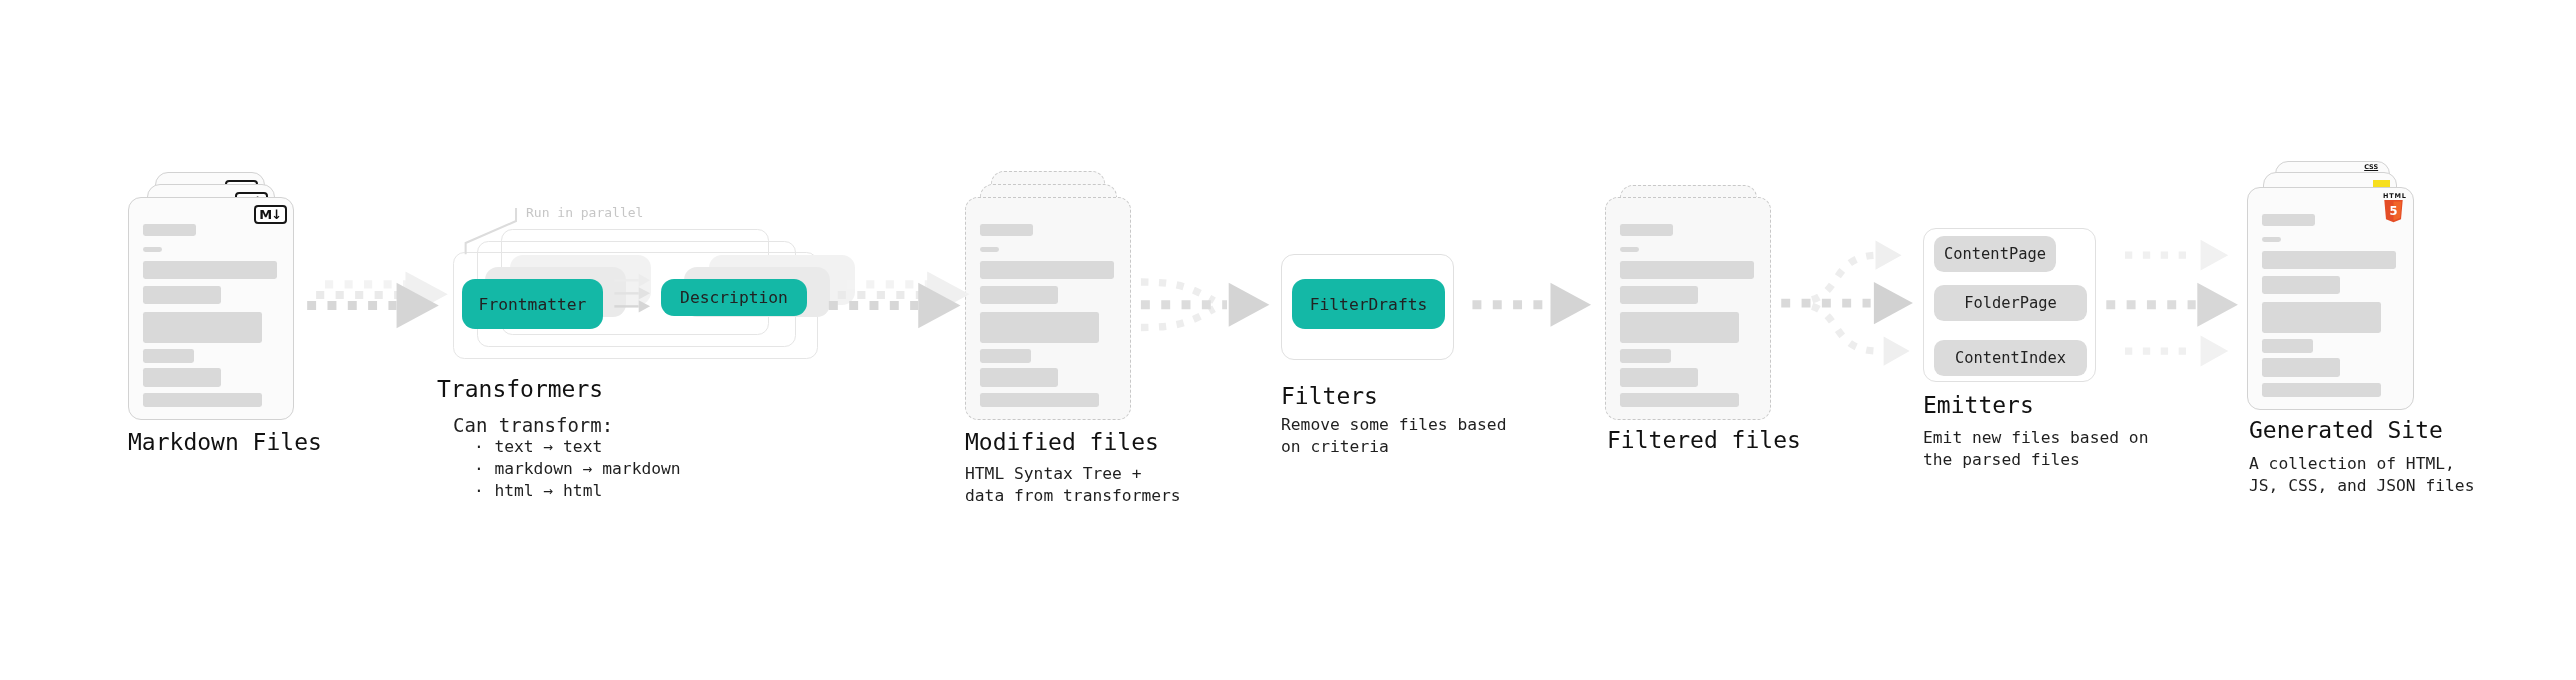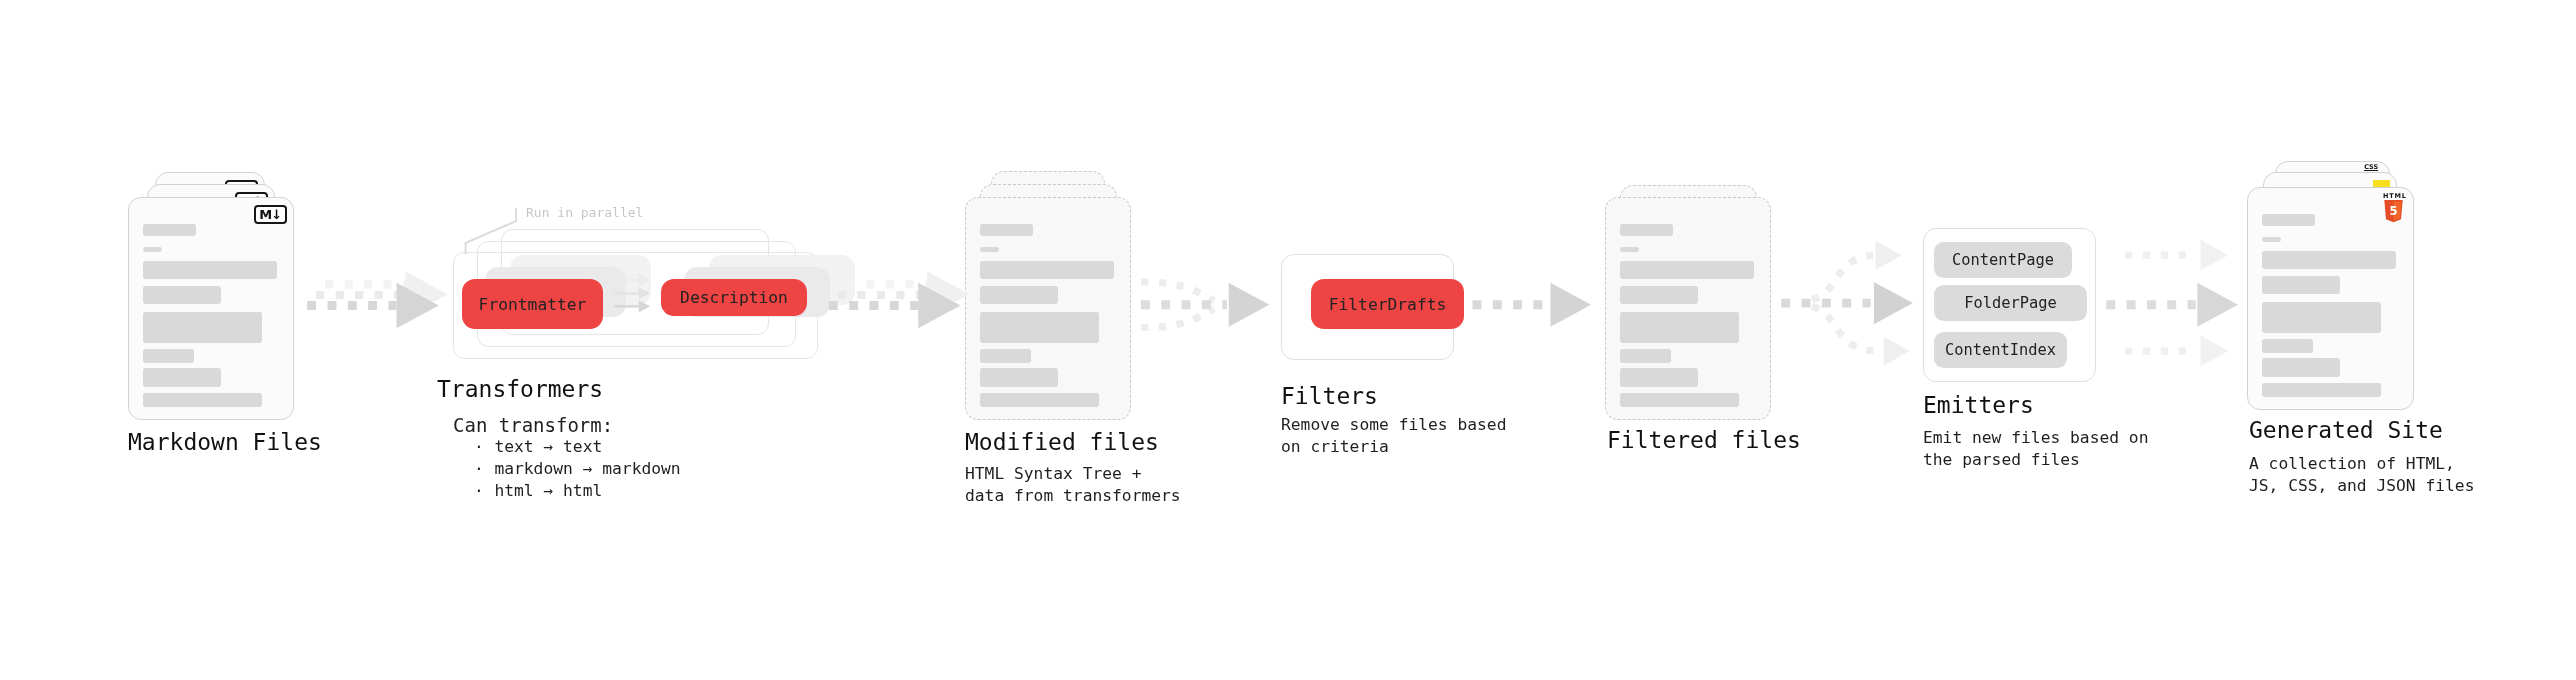--- a/index.html
+++ b/index.html
@@ -22,21 +22,21 @@
   .html5-badge{position:absolute;top:4.9px;right:9px;width:21px;text-align:center;}
   .html5-badge .h5-label{font-family:"DejaVu Sans",sans-serif;font-weight:bold;font-size:6.5px;line-height:7.3px;
             letter-spacing:0.8px;color:#111;}
   
   .title{position:absolute;font-size:23px;line-height:24.4px;color:#111;white-space:nowrap;}
   .sub{position:absolute;font-size:16.3px;line-height:22px;color:#1f1f1f;white-space:pre-line;}
   .note{position:absolute;font-size:13px;line-height:18px;color:#c6c6c6;white-space:nowrap;}
   
   .box-outline{position:absolute;border:1.6px solid #e5e5e5;border-radius:11.4px;background:transparent;box-sizing:border-box;}
   .panel{position:absolute;border:1.6px solid #e0e0e0;border-radius:13px;background:#ffffff;box-sizing:border-box;}
-  .pill{position:absolute;background:#ef4444;border-radius:13px;display:flex;align-items:center;justify-content:center;
+  .pill{position:absolute;background:#14b8a6;border-radius:13px;display:flex;align-items:center;justify-content:center;
         font-size:16.3px;color:#222;white-space:nowrap;}
   .pill-ghost1{background:#eaeaea;}
   .pill-ghost2{background:#f2f2f2;}
   .pill-sm{border-radius:9.8px;font-size:15.4px;background:#dbdbdb;}
   
   .bullet-row{display:flex;gap:10.6px;padding-left:21px;font-size:16.3px;line-height:22px;color:#1f1f1f;}
   .desc-head{font-size:19px;line-height:22px;color:#1f1f1f;}
   svg.overlay{position:absolute;left:0;top:0;pointer-events:none;}
 </style>
 </head>
@@ -112,21 +112,21 @@
         <div class="sk" style="width: 78px; height: 18.7px; margin-top: 5.7px;"></div>
         <div class="sk" style="width: 119px; height: 14px; margin-top: 5.7px;"></div>
       </div>
     <div class="title" style="left:965px;top:430px;">Modified files</div>
     <div class="sub" style="left:965px;top:463px;">HTML Syntax Tree +
 data from transformers</div>
   </div>
 
   <div>
     <div class="panel" style="left:1281px;top:254px;width:173px;height:106px;"></div>
-    <div class="pill" style="left:1292px;top:279px;width:153px;height:50px;margin-left:19px;">FilterDrafts</div>
+    <div class="pill" style="left:1292px;top:279px;width:153px;height:50px;">FilterDrafts</div>
     <div class="title" style="left:1281px;top:384px;">Filters</div>
     <div class="sub" style="left:1281px;top:414px;">Remove some files based
 on criteria</div>
   </div>
 
   <div>
     <div class="file-card card-dashed" style="left:1620px;top:185px;width:137px;height:89px;"></div>
     <div class="file-card card-dashed" style="left:1605px;top:197px;width:166px;height:223px;">
         <div class="sk" style="width: 53px; height: 12.2px; margin-top: 26px;"></div>
         <div class="sk" style="width: 18.7px; height: 5.7px; margin-top: 10.6px;"></div>
@@ -135,23 +135,23 @@
         <div class="sk" style="width: 119px; height: 31px; margin-top: 8.1px;"></div>
         <div class="sk" style="width: 51px; height: 14px; margin-top: 5.7px;"></div>
         <div class="sk" style="width: 78px; height: 18.7px; margin-top: 5.7px;"></div>
         <div class="sk" style="width: 119px; height: 14px; margin-top: 5.7px;"></div>
       </div>
     <div class="title" style="left:1607px;top:428px;">Filtered files</div>
   </div>
 
   <div>
     <div class="panel" style="left:1923px;top:228px;width:173px;height:154px;"></div>
-    <div class="pill pill-sm" style="left:1934px;top:242px;width:138px;height:36px;">ContentPage</div>
+    <div class="pill pill-sm" style="left:1934px;top:236px;width:122px;height:36px;">ContentPage</div>
     <div class="pill pill-sm" style="left:1934px;top:285px;width:153px;height:36px;">FolderPage</div>
-    <div class="pill pill-sm" style="left:1934px;top:332px;width:133px;height:36px;">ContentIndex</div>
+    <div class="pill pill-sm" style="left:1934px;top:340px;width:153px;height:36px;">ContentIndex</div>
     <div class="title" style="left:1923px;top:393px;">Emitters</div>
     <div class="sub" style="left:1923px;top:427px;">Emit new files based on
 the parsed files</div>
   </div>
 
   <div>
     <div class="file-card card-solid" style="left:2275px;top:161px;width:115px;height:89px;">
       <div class="css-badge">
         <div class="css-txt">CSS</div>
         <div class="css-bar"></div>

